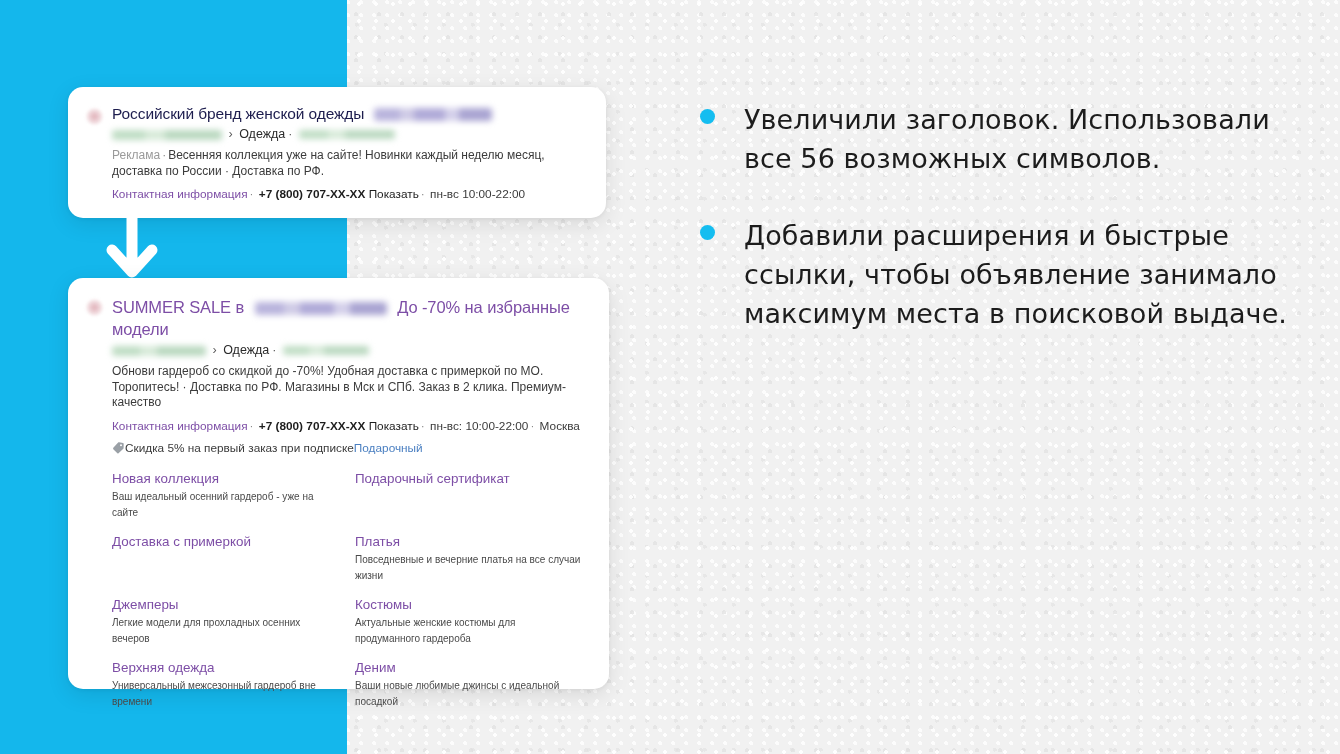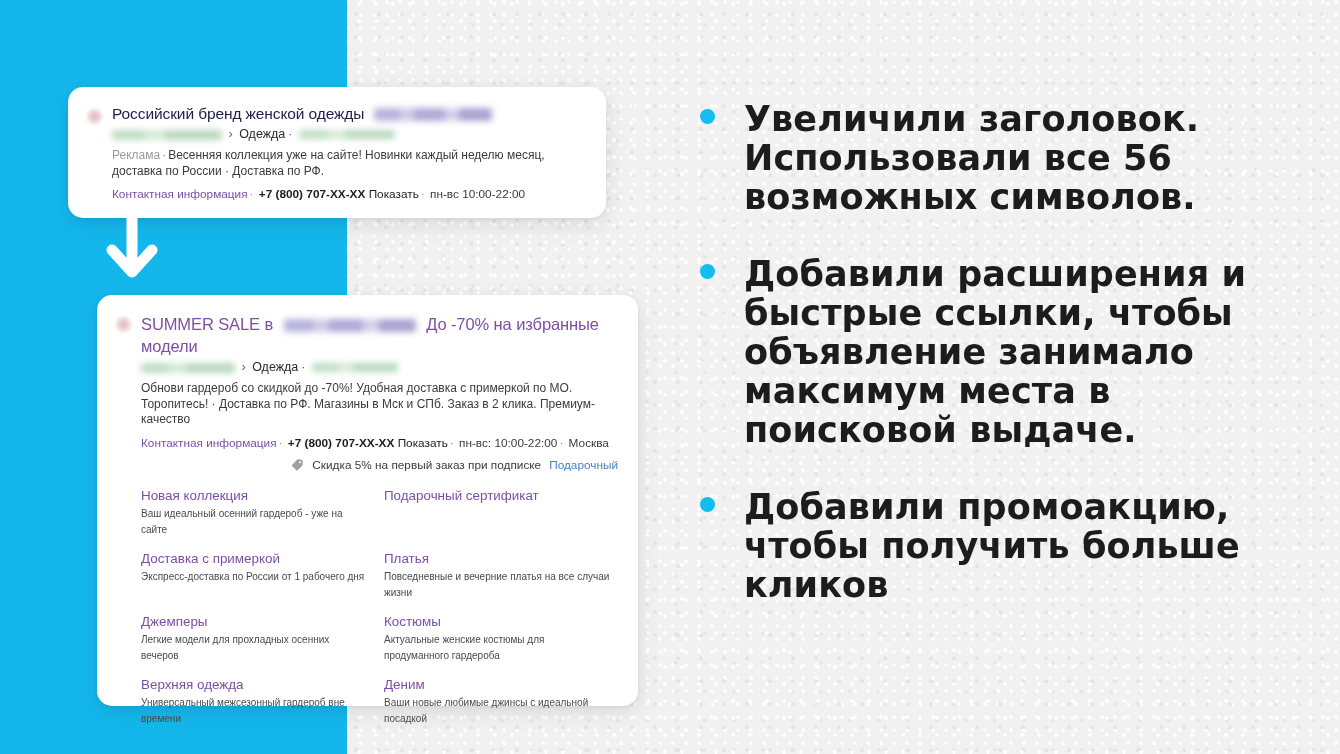--- a/index.html
+++ b/index.html
@@ -58,25 +58,24 @@
   #card-before {
     left: 68px;
     top: 58px;
     width: 538px;
     height: 131px;
     padding: 17px 20px 14px 18px;
     margin-top: 29px;
   }
   #card-after {
     left: 68px;
-    top: 295px;
+    top: 278px;
     width: 541px;
     height: 411px;
-    padding: 18px 20px 16px 18px;
-    margin-left: 29px;
+    padding: 18px 8px 16px 18px;
   }
 
   
   .favicon {
     position: absolute;
     width: 17px;
     height: 17px;
     border-radius: 50%;
     background: radial-gradient(circle at 50% 50%, rgba(214,150,160,0.75) 0%, rgba(228,186,193,0.45) 55%, rgba(255,255,255,0) 78%);
     filter: blur(1.4px);
@@ -147,22 +146,21 @@
   .contact .city  { color: #3b3b3b; }
 
   
   .promo {
     margin-top: 6px;
     font-size: 11.8px;
     line-height: 16px;
     color: #3b3b3b;
     display: flex;
     align-items: center;
-    gap: 8px;
-    justify-content: flex-end;
+    gap: 0;
   }
   .promo .lnk { color: #4a7fc1; }
 
   
   .sitelinks {
     margin-top: 14px;
     display: grid;
     grid-template-columns: 236px 1fr;
     column-gap: 7px;
     row-gap: 12px;
@@ -195,24 +193,24 @@
   .bullet-dot {
     flex: 0 0 auto;
     width: 15px;
     height: 15px;
     border-radius: 50%;
     background: #14bdf0;
     margin-top: 9px;
     margin-right: 29px;
   }
   .bullet-text {
-    font-size: 35px;
+    font-size: 27px;
     line-height: 39px;
     color: #1c1c1c;
-    font-weight: 700;
+    font-weight: 400;
     letter-spacing: 0.1px;
     font-family: "DejaVu Sans", sans-serif;
   }
 </style>
 </head>
 <body>
 
 <div id="slide">
 
   <div id="blue-panel"></div>
@@ -283,21 +281,20 @@
         <div>
           <div class="sl-title">Новая коллекция</div>
           <div class="sl-desc">Ваш идеальный осенний гардероб - уже на сайте</div>
         </div>
         <div>
           <div class="sl-title">Подарочный сертификат</div>
         </div>
 
         <div>
           <div class="sl-title">Доставка с примеркой</div>
-          <div class="sl-desc">Экспресс-доставка по России от 1 рабочего дня</div>
         </div>
         <div>
           <div class="sl-title">Платья</div>
           <div class="sl-desc">Повседневные и вечерние платья на все случаи жизни</div>
         </div>
 
         <div>
           <div class="sl-title">Джемперы</div>
           <div class="sl-desc">Легкие модели для прохладных осенних вечеров</div>
         </div>
@@ -320,19 +317,15 @@
 
   <div id="bullets">
     <div class="bullet">
       <div class="bullet-dot"></div>
       <div class="bullet-text">Увеличили заголовок. Использовали все 56 возможных символов.</div>
     </div>
     <div class="bullet">
       <div class="bullet-dot"></div>
       <div class="bullet-text">Добавили расширения и быстрые ссылки, чтобы объявление занимало максимум места в поисковой выдаче.</div>
     </div>
-    <div class="bullet">
-      <div class="bullet-dot"></div>
-      <div class="bullet-text">Добавили промоакцию, чтобы получить больше кликов</div>
-    </div>
   </div>
 
 </div>
 
 </body></html>

